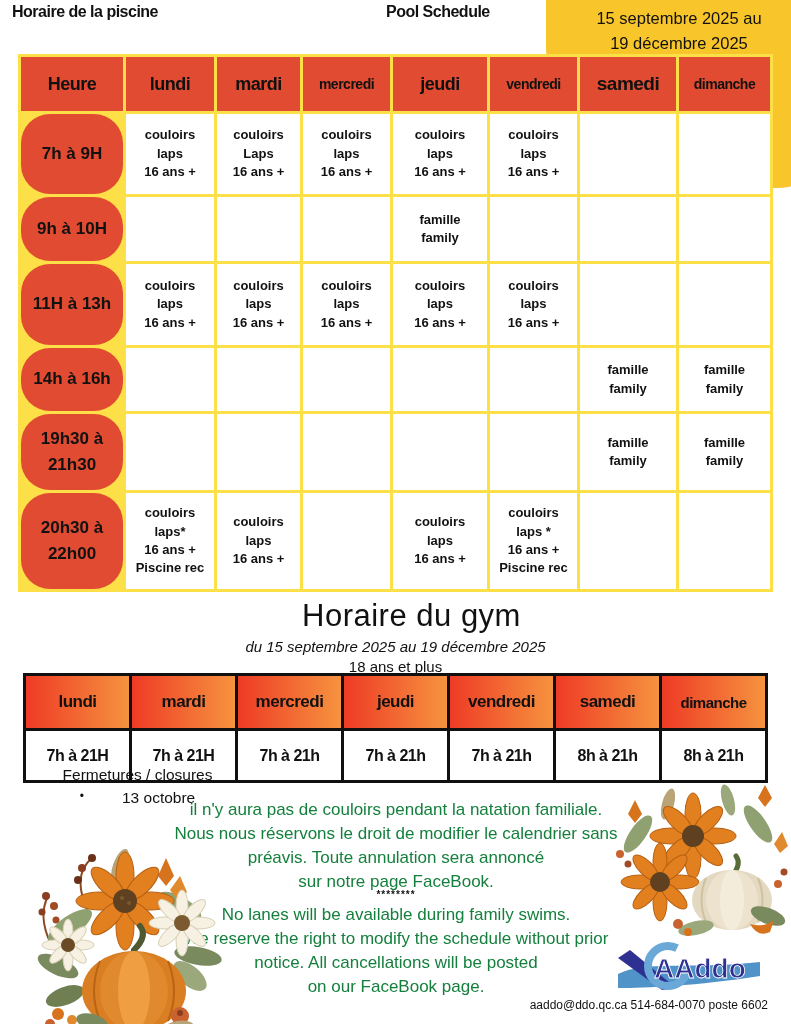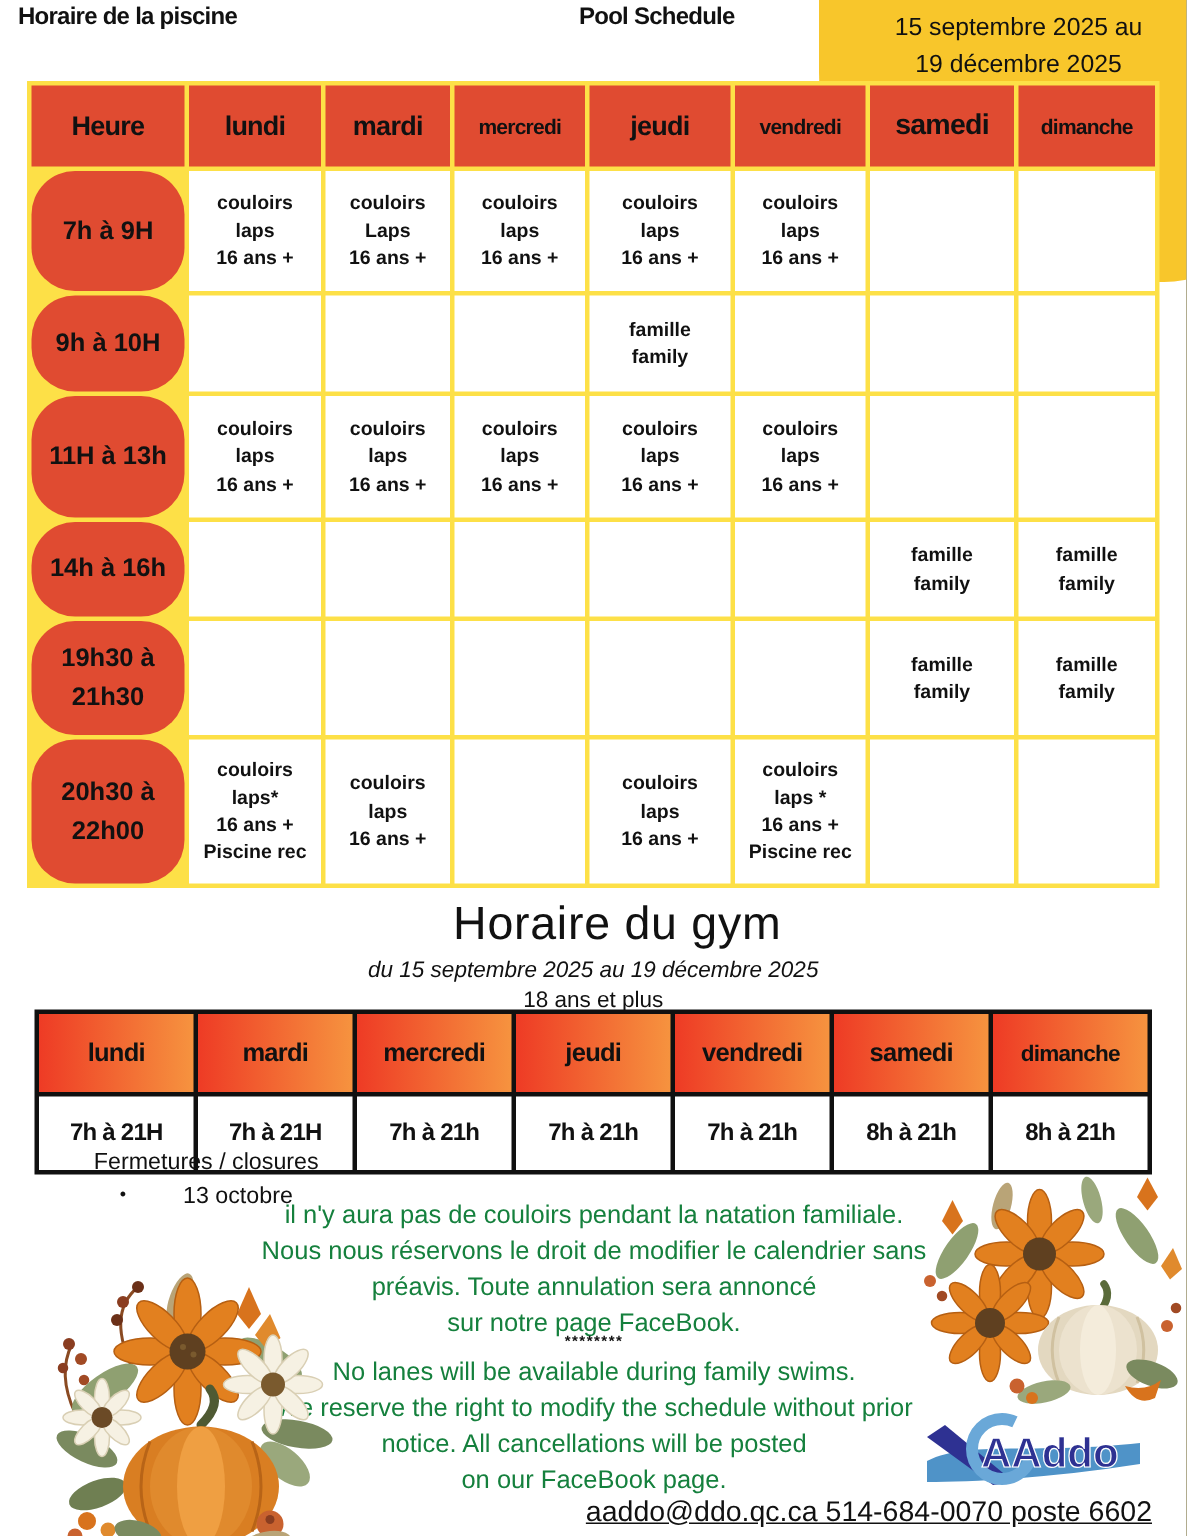--- a/index.html
+++ b/index.html
@@ -56,21 +56,21 @@
   .gym-table .gtd{font-weight:bold;font-size:16px;letter-spacing:-0.5px;text-align:center;}
   
   .closures{position:absolute;left:35px;top:766px;width:205px;text-align:center;}
   .closures-title{font-size:15.5px;}
   .closures-item{display:flex;justify-content:center;gap:38px;margin-top:5px;font-size:15.5px;}
   .closures-item .dot{font-size:12px;}
   .notice{position:absolute;left:96px;width:600px;text-align:center;white-space:pre-line;font-size:17px;line-height:24px;color:#15803d;}
   .notice-fr{top:798px;}
   .notice-sep{position:absolute;left:96px;width:600px;top:889px;text-align:center;font-size:10px;font-weight:bold;letter-spacing:1px;}
   .notice-en{top:903px;}
-  .contact{position:absolute;right:23px;top:998px;font-size:19px;text-decoration:underline;}
+  .contact{position:absolute;right:23px;top:998px;font-size:12px;}
   .img{position:absolute;}
   .bouquet-left{left:30px;top:846px;}
   .bouquet-right{left:608px;top:784px;}
   .logo{left:616px;top:936px;}
 </style>
 </head>
 <body>
 
 <div class="page" style="--pool-red: #e04b31; --gym-red: #ee3b25; --gym-orange: #f6933f; --badge-yellow: #f8c62b; --logo-navy: #2e3192; --logo-blue: #4f93c8;">
 

